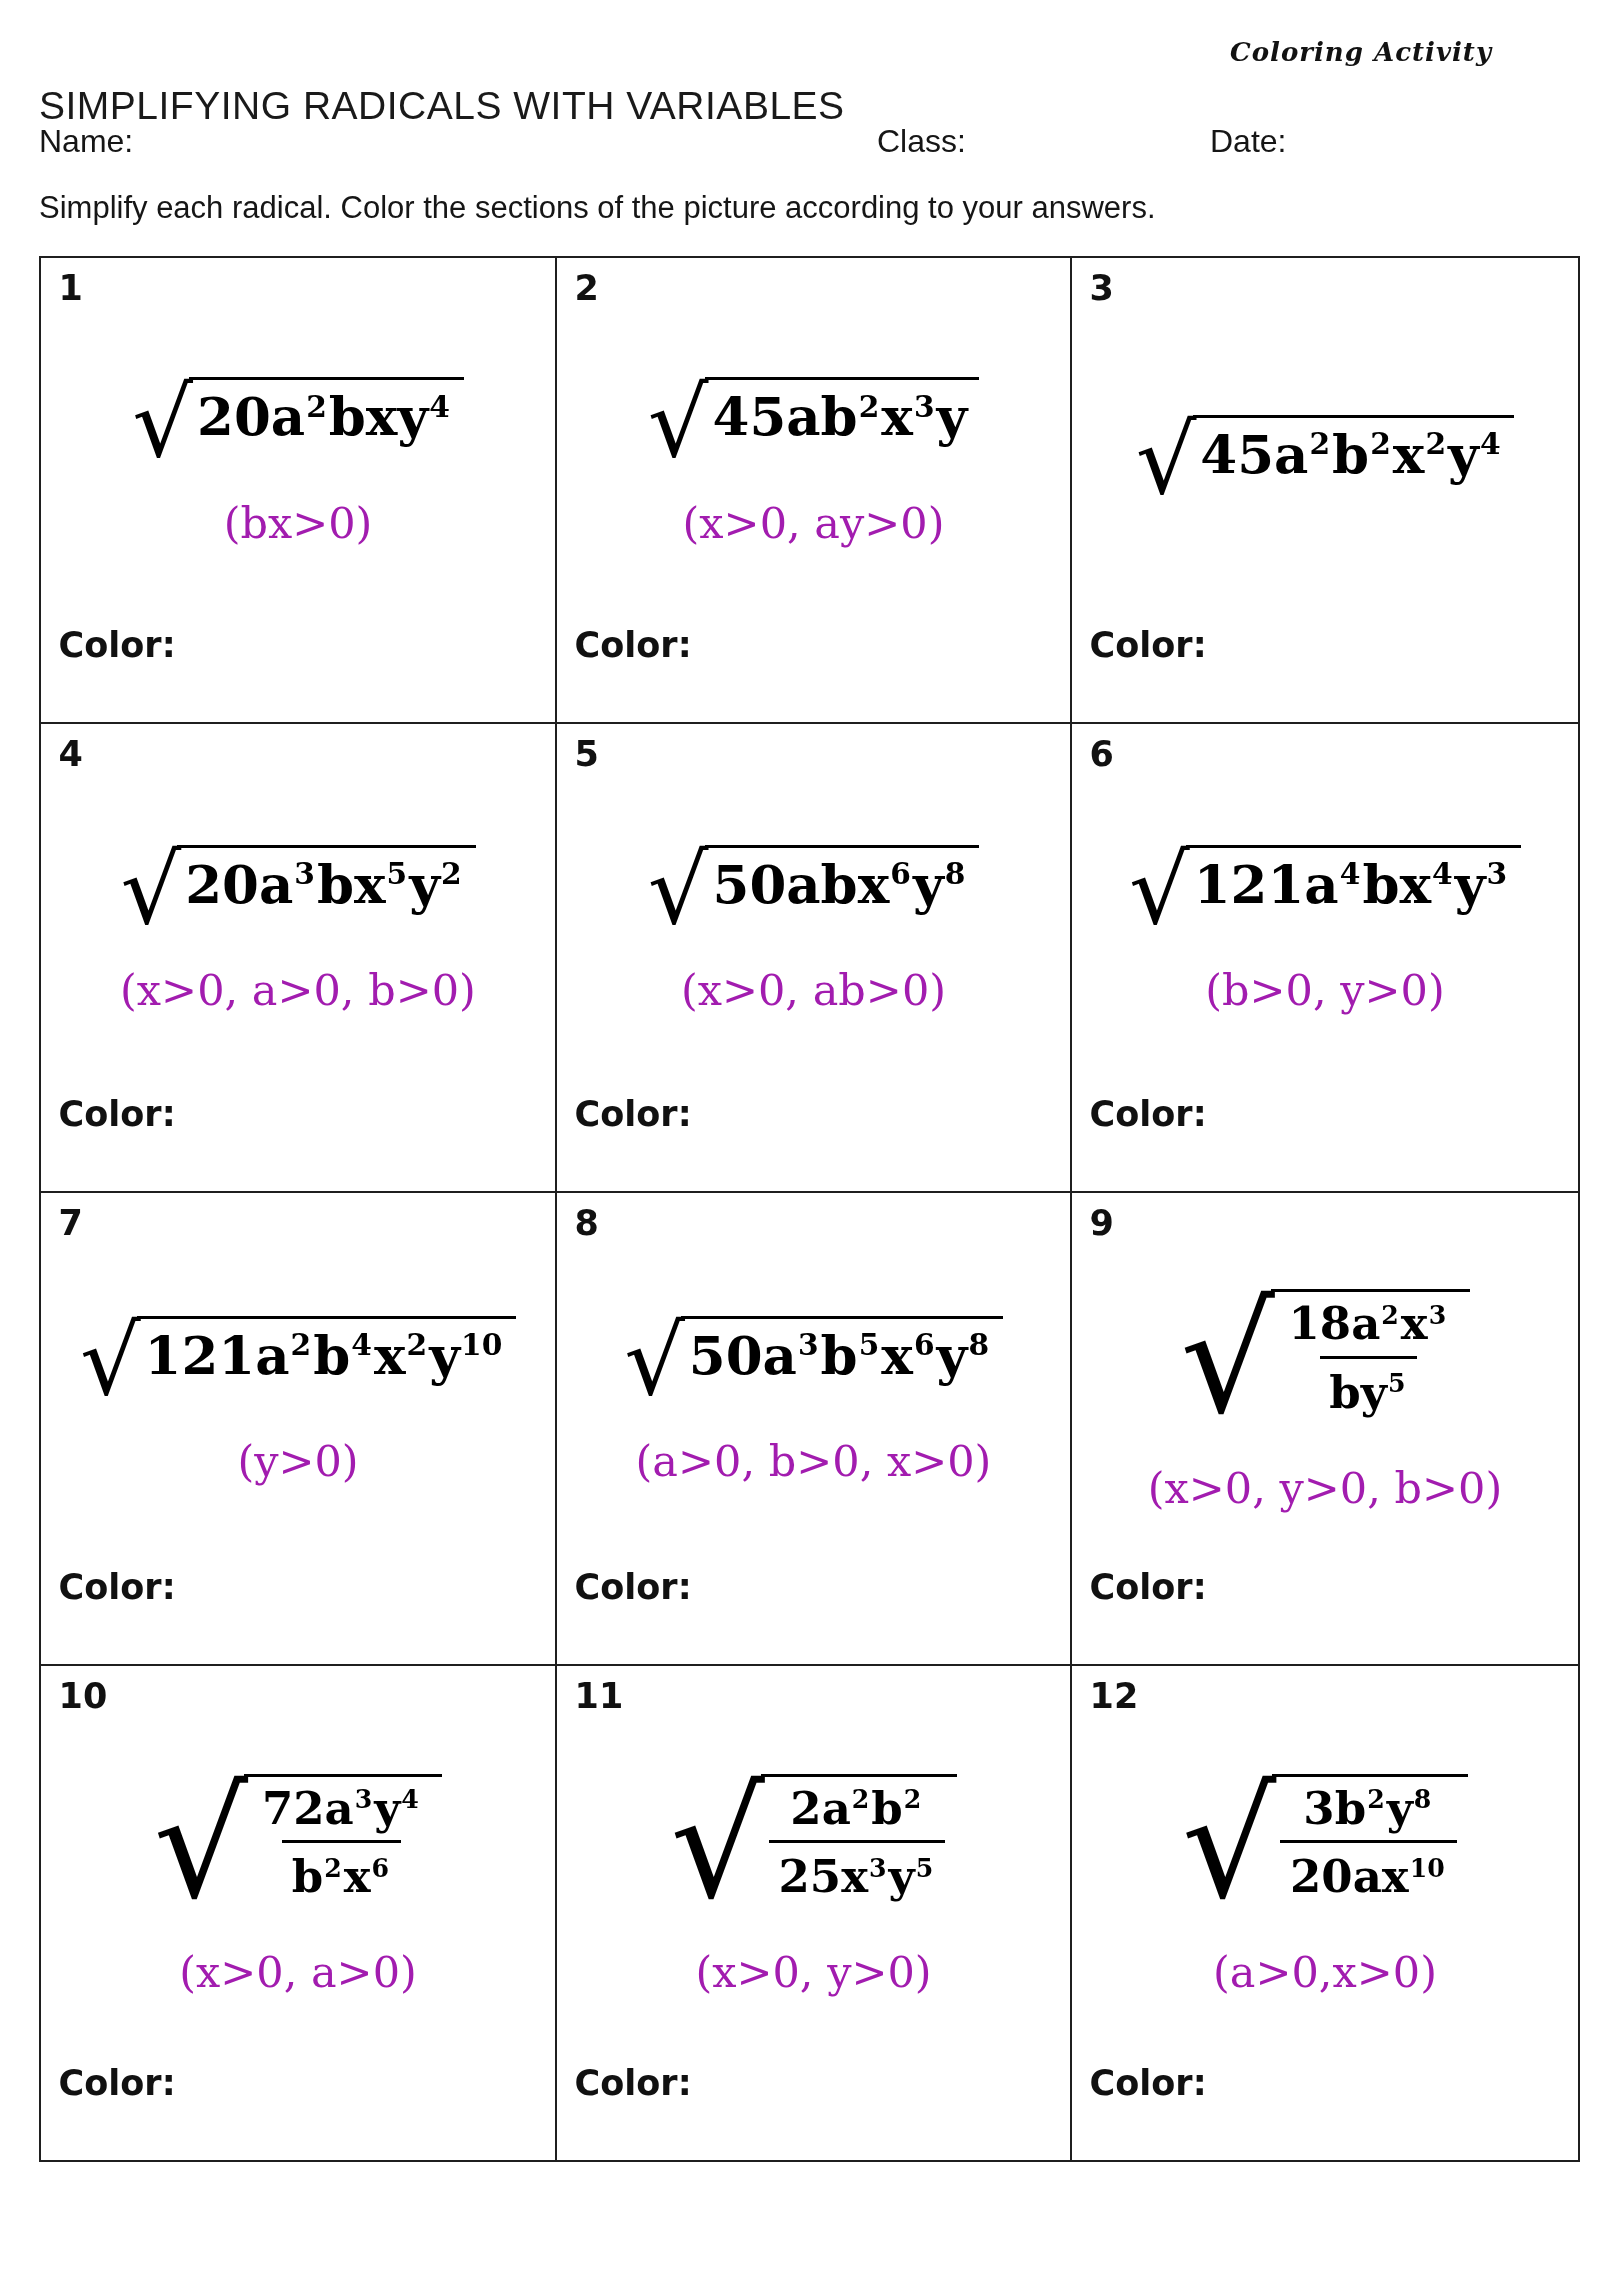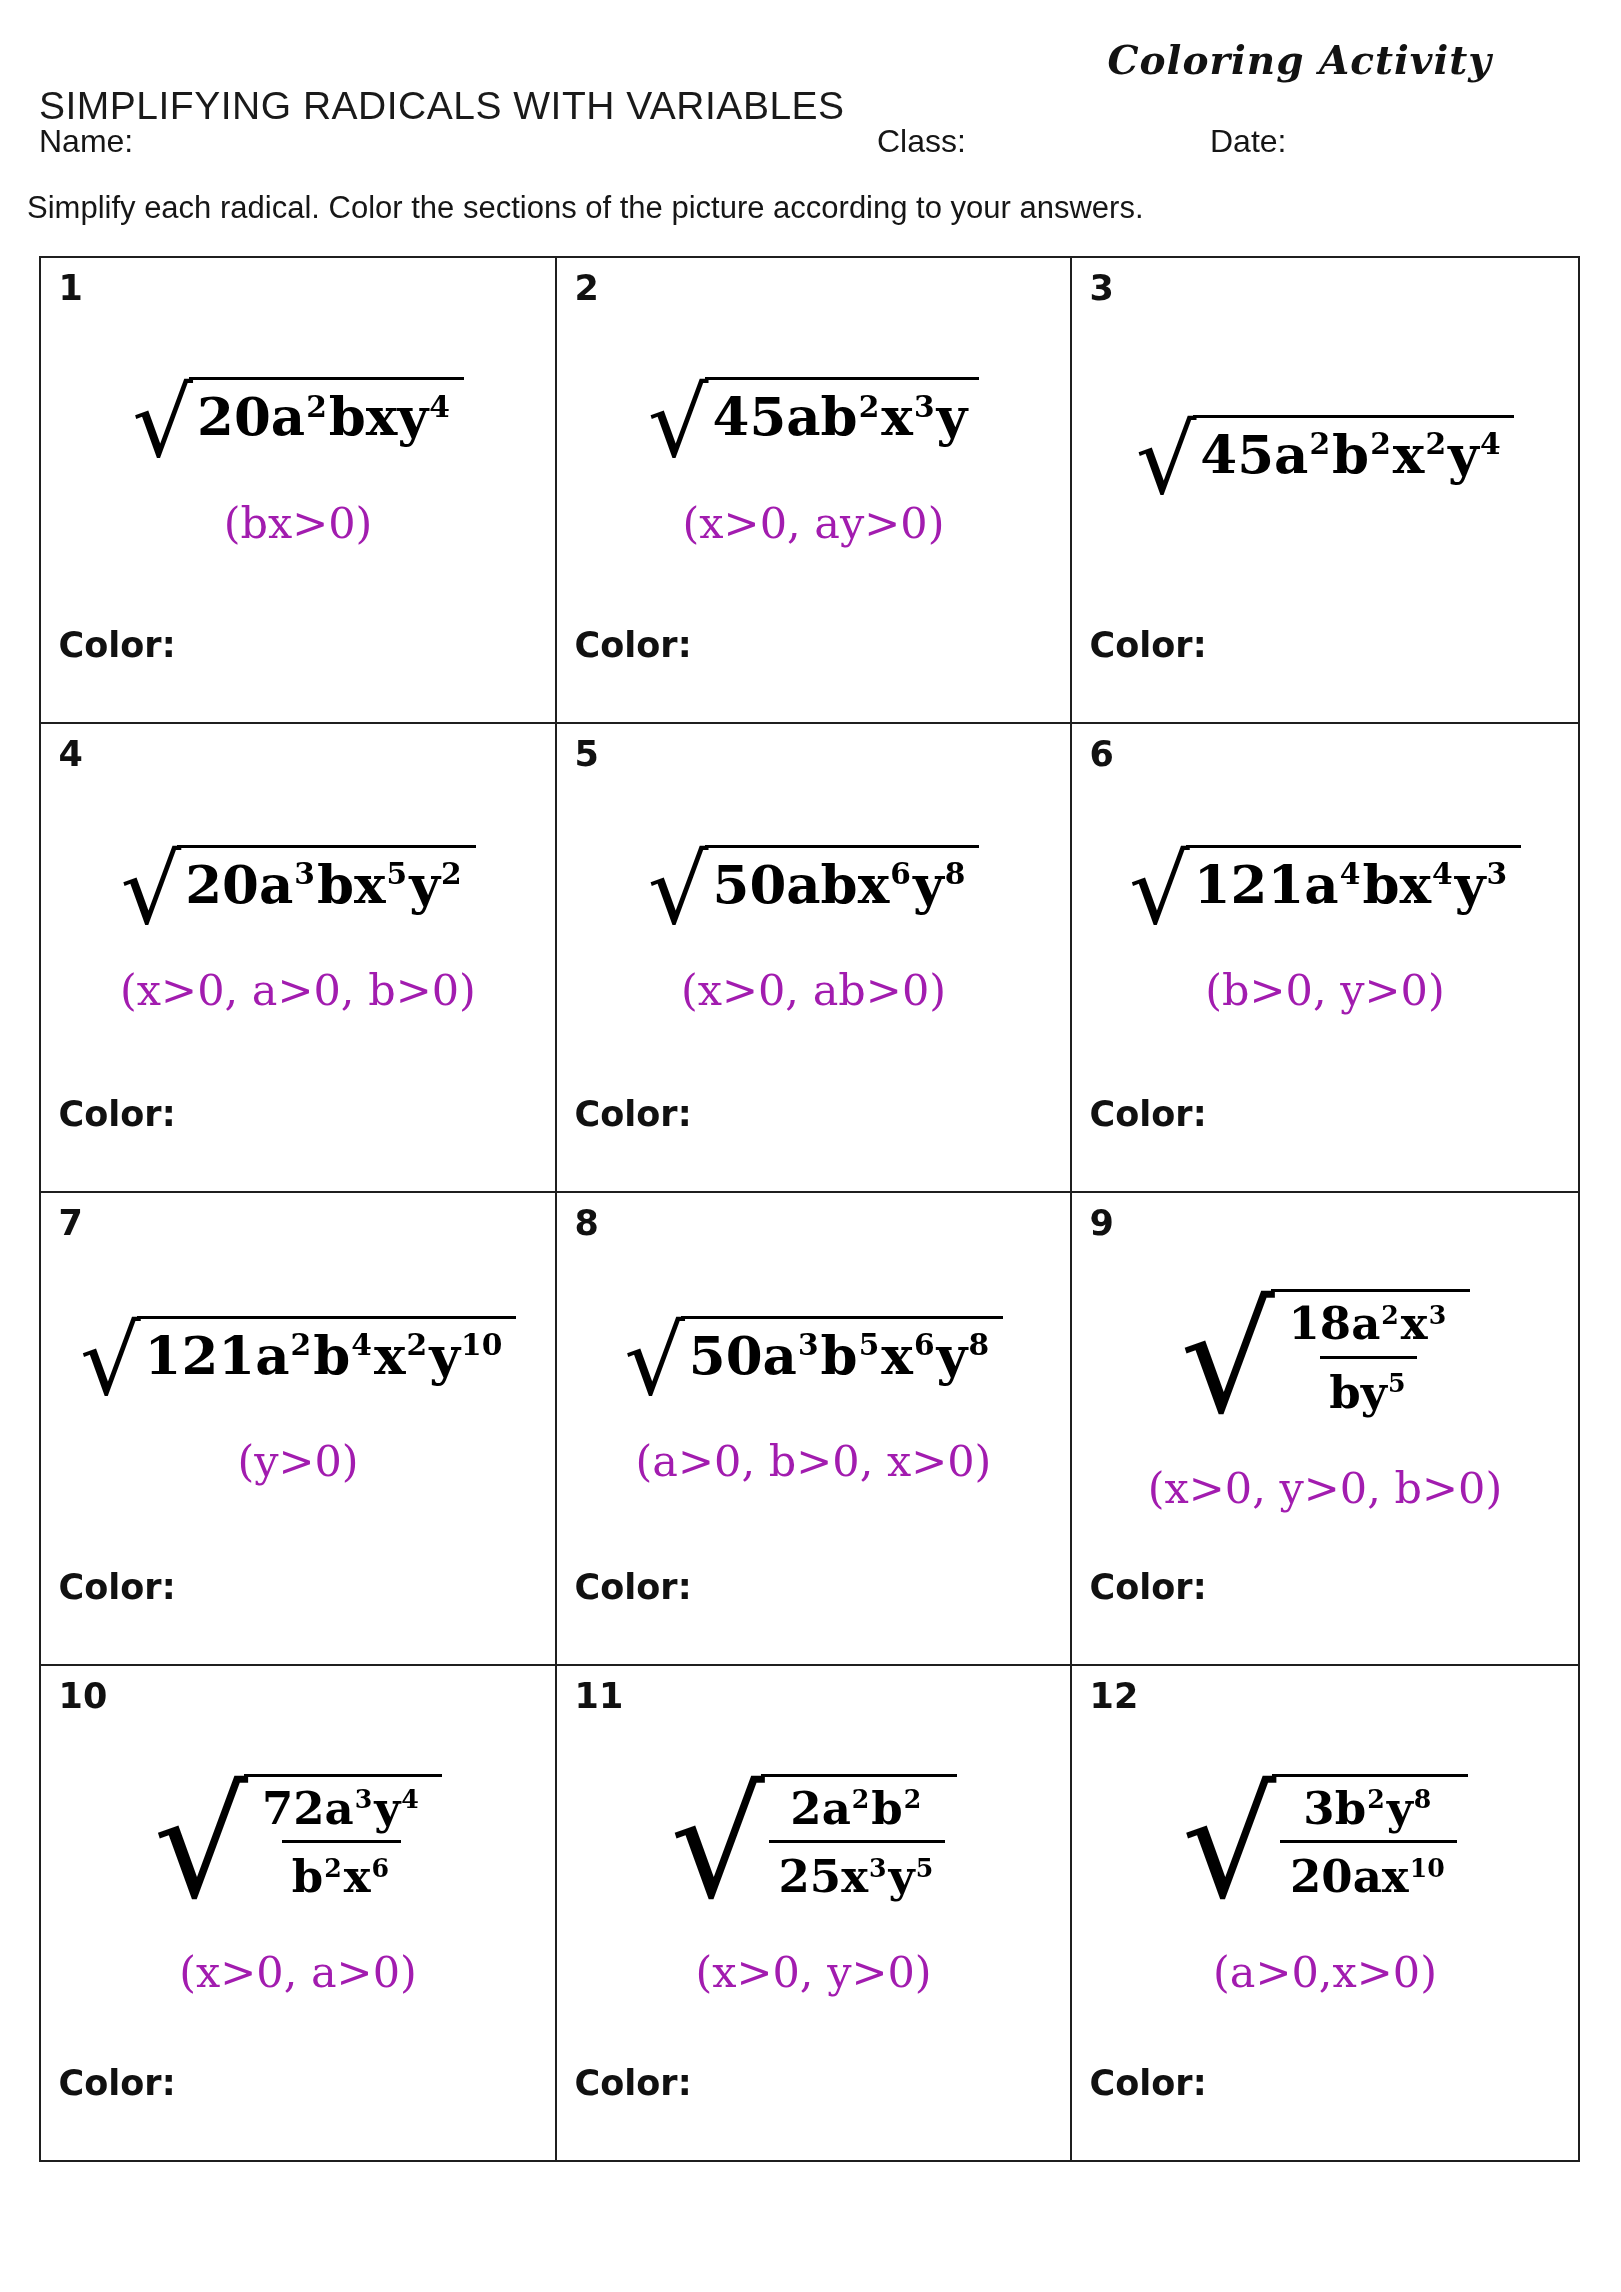--- a/index.html
+++ b/index.html
@@ -9,27 +9,27 @@
   }
 
   
   .title {
     position:absolute; left:39px; top:41px;
     font-size:39px; font-weight:400; letter-spacing:0.5px; color:#1a1a1a;margin-top:43px;
   }
   .activity {
     position:absolute; right:129px; top:37px;
     font-family:"DejaVu Serif", serif; font-style:italic; font-weight:700;
-    font-size:39px; letter-spacing:1px; color:#121212;
+    font-size:26px; letter-spacing:1px; color:#121212;
   }
   .field-label { position:absolute; top:123px; font-size:32px; color:#161616; }
   .field-name  { left:39px; }
   .field-class { left:877px; }
   .field-date  { left:1210px; }
-  .instruction { position:absolute; left:27px; top:190px; font-size:31px; color:#161616; }
+  .instruction { position:absolute; left:39px; top:190px; font-size:31px; color:#161616; }
 
   
   .grid {
     position:absolute; left:39px; top:256px; width:1541px; height:1906px;
     display:grid;
     grid-template-columns:516px 515px 1fr;
     grid-template-rows:466px 469px 473px 1fr;
     border:2.9px solid #1f1f1f; box-sizing:border-box; background:#fff;
   }
   .cell {

